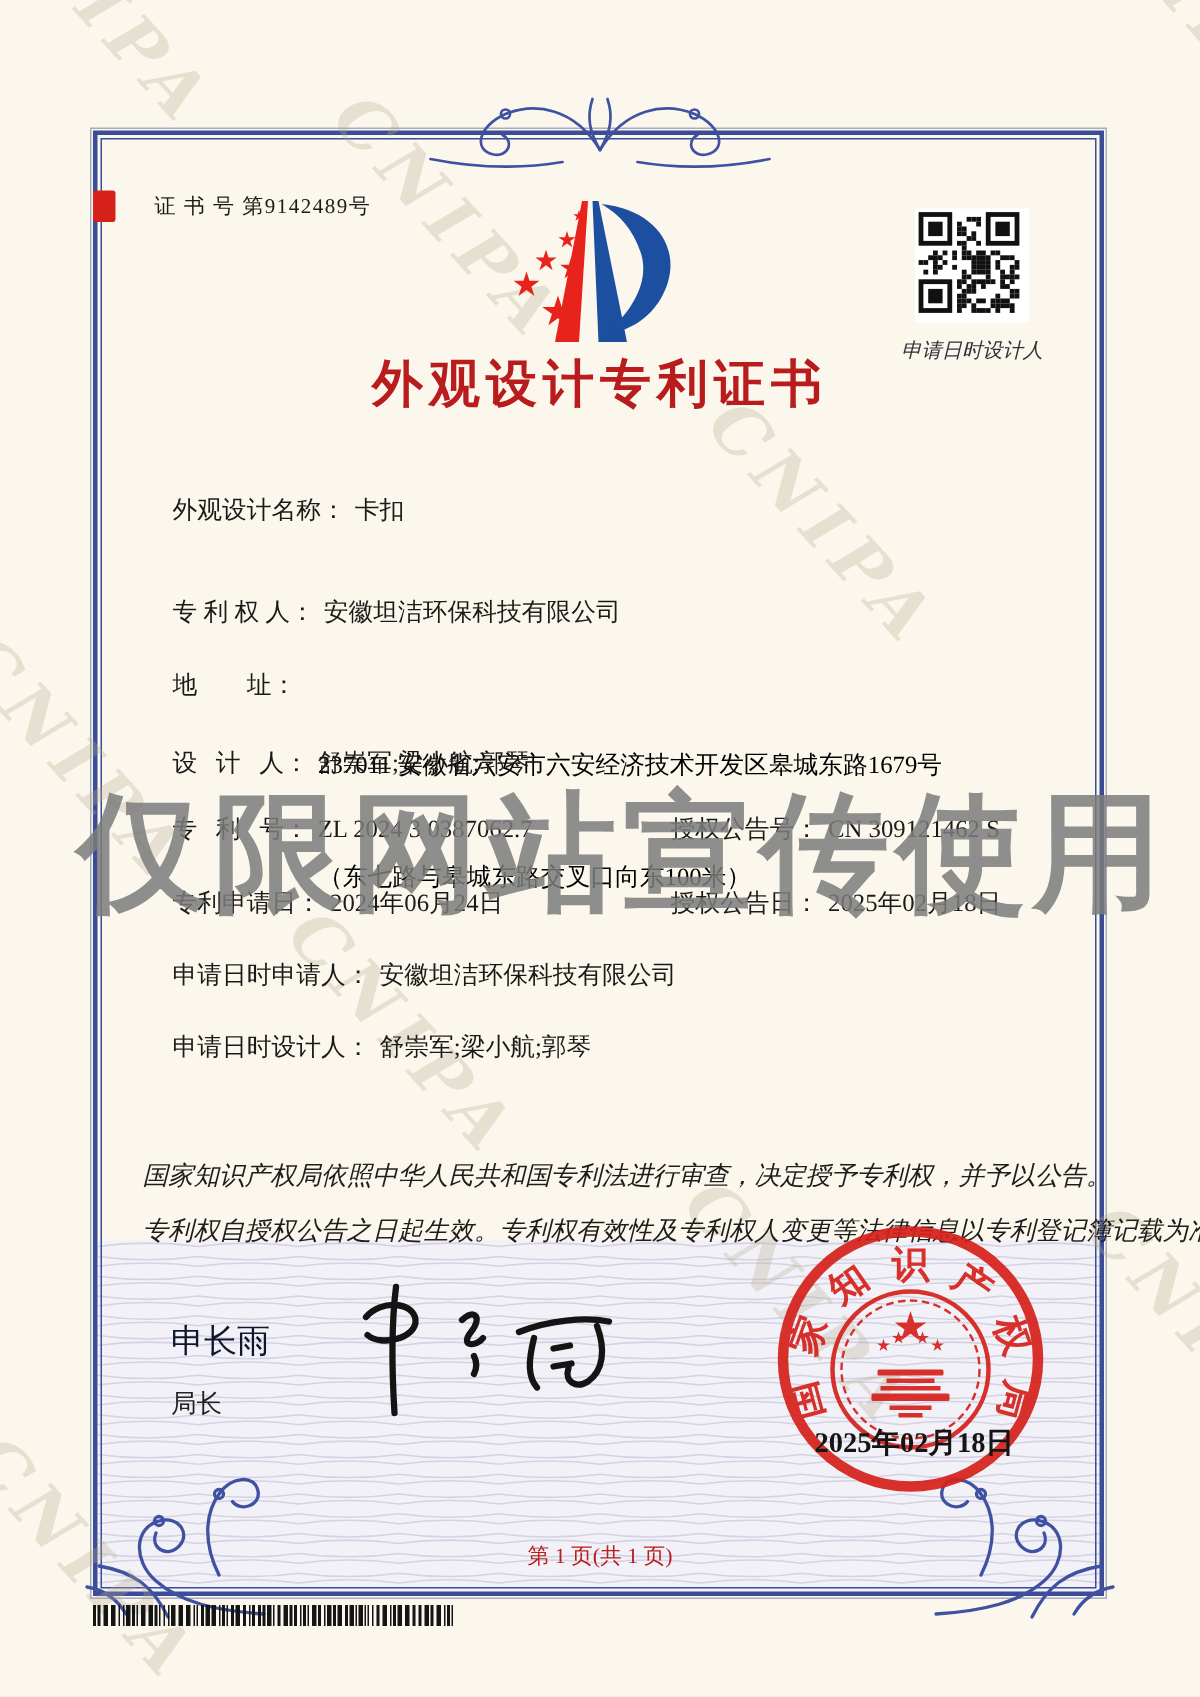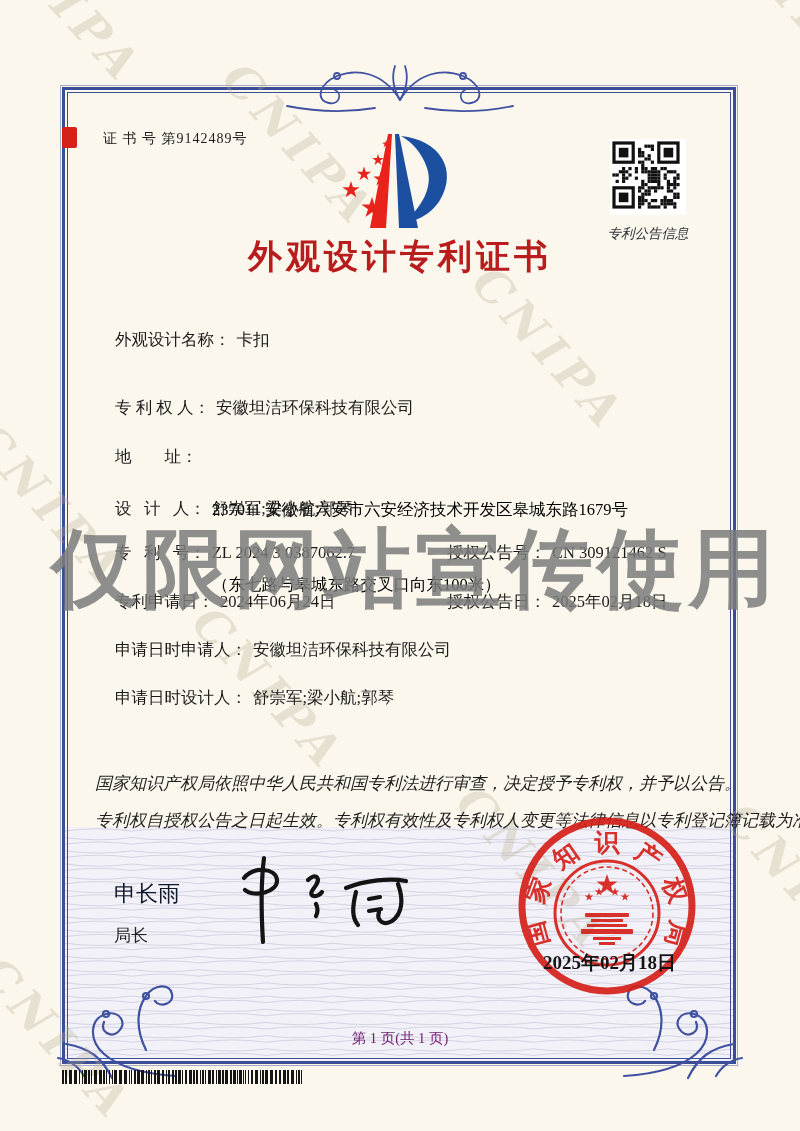--- a/index.html
+++ b/index.html
@@ -46,21 +46,21 @@
   .qr-box{position:absolute;left:610px;top:139px;width:76px;height:76px;background:#fff;z-index:4;}
   .qr-label{left:586px;top:226px;width:124px;text-align:center;font-size:13.5px;font-style:italic;color:#2f2f38;}
 
   .logo{position:absolute;left:328px;top:124px;z-index:4;}
 
   .seal{position:absolute;left:513px;top:813px;z-index:5;}
   .seal-date{left:543px;top:951px;font-size:19px;font-weight:600;color:#151515;z-index:6;white-space:nowrap;}
 
   .red-mark{position:absolute;left:62px;top:127px;width:15px;height:21px;background:var(--seal-red);border-radius:2px;z-index:5;}
 
-  .footer-page{left:0;right:0;top:1029px;text-align:center;font-size:14.5px;color:#701a75;}
+  .footer-page{left:0;right:0;top:1029px;text-align:center;font-size:14.5px;color:#b91c1c;}
   .barcode{position:absolute;left:62px;top:1070px;z-index:4;}
 
   .flourish{position:absolute;z-index:3;}
   .center-watermark{position:absolute;left:0;right:0;top:511px;z-index:9;text-align:center;
     font-family:"Liberation Sans","DejaVu Sans",sans-serif;font-weight:bold;font-size:86px;letter-spacing:5px;
     color:var(--wm-gray);opacity:.85;white-space:nowrap;padding-left:31px;}
 </style>
 </head>
 <body>
 
@@ -289,21 +289,21 @@
         <rect x="5.6" y="5.6" width="16" height="16" fill="#fff"></rect>
         <rect x="8.8" y="8.8" width="9.600000000000001" height="9.600000000000001" fill="#111"></rect>
         <rect x="47.2" y="2.4" width="22.400000000000002" height="22.400000000000002" fill="#111"></rect>
         <rect x="50.4" y="5.6" width="16" height="16" fill="#fff"></rect>
         <rect x="53.6" y="8.8" width="9.600000000000001" height="9.600000000000001" fill="#111"></rect>
         <rect x="2.4" y="47.2" width="22.400000000000002" height="22.400000000000002" fill="#111"></rect>
         <rect x="5.6" y="50.4" width="16" height="16" fill="#fff"></rect>
         <rect x="8.8" y="53.6" width="9.600000000000001" height="9.600000000000001" fill="#111"></rect>
       </svg>
   </div>
-  <div class="txt qr-label">专利公告信息</div>
+  <div class="txt qr-label">申请日时设计人</div>
 
   <div class="txt title">外观设计专利证书</div>
 
   <div class="txt row" style="top:330px">
     <span class="lbl">外观设计名称：</span><span class="val">卡扣</span>
   </div>
   <div class="txt row" style="top:398px">
     <span class="lbl">专 利 权 人：</span><span class="val">安徽坦洁环保科技有限公司</span>
   </div>
   <div class="txt row" style="top:447px">

